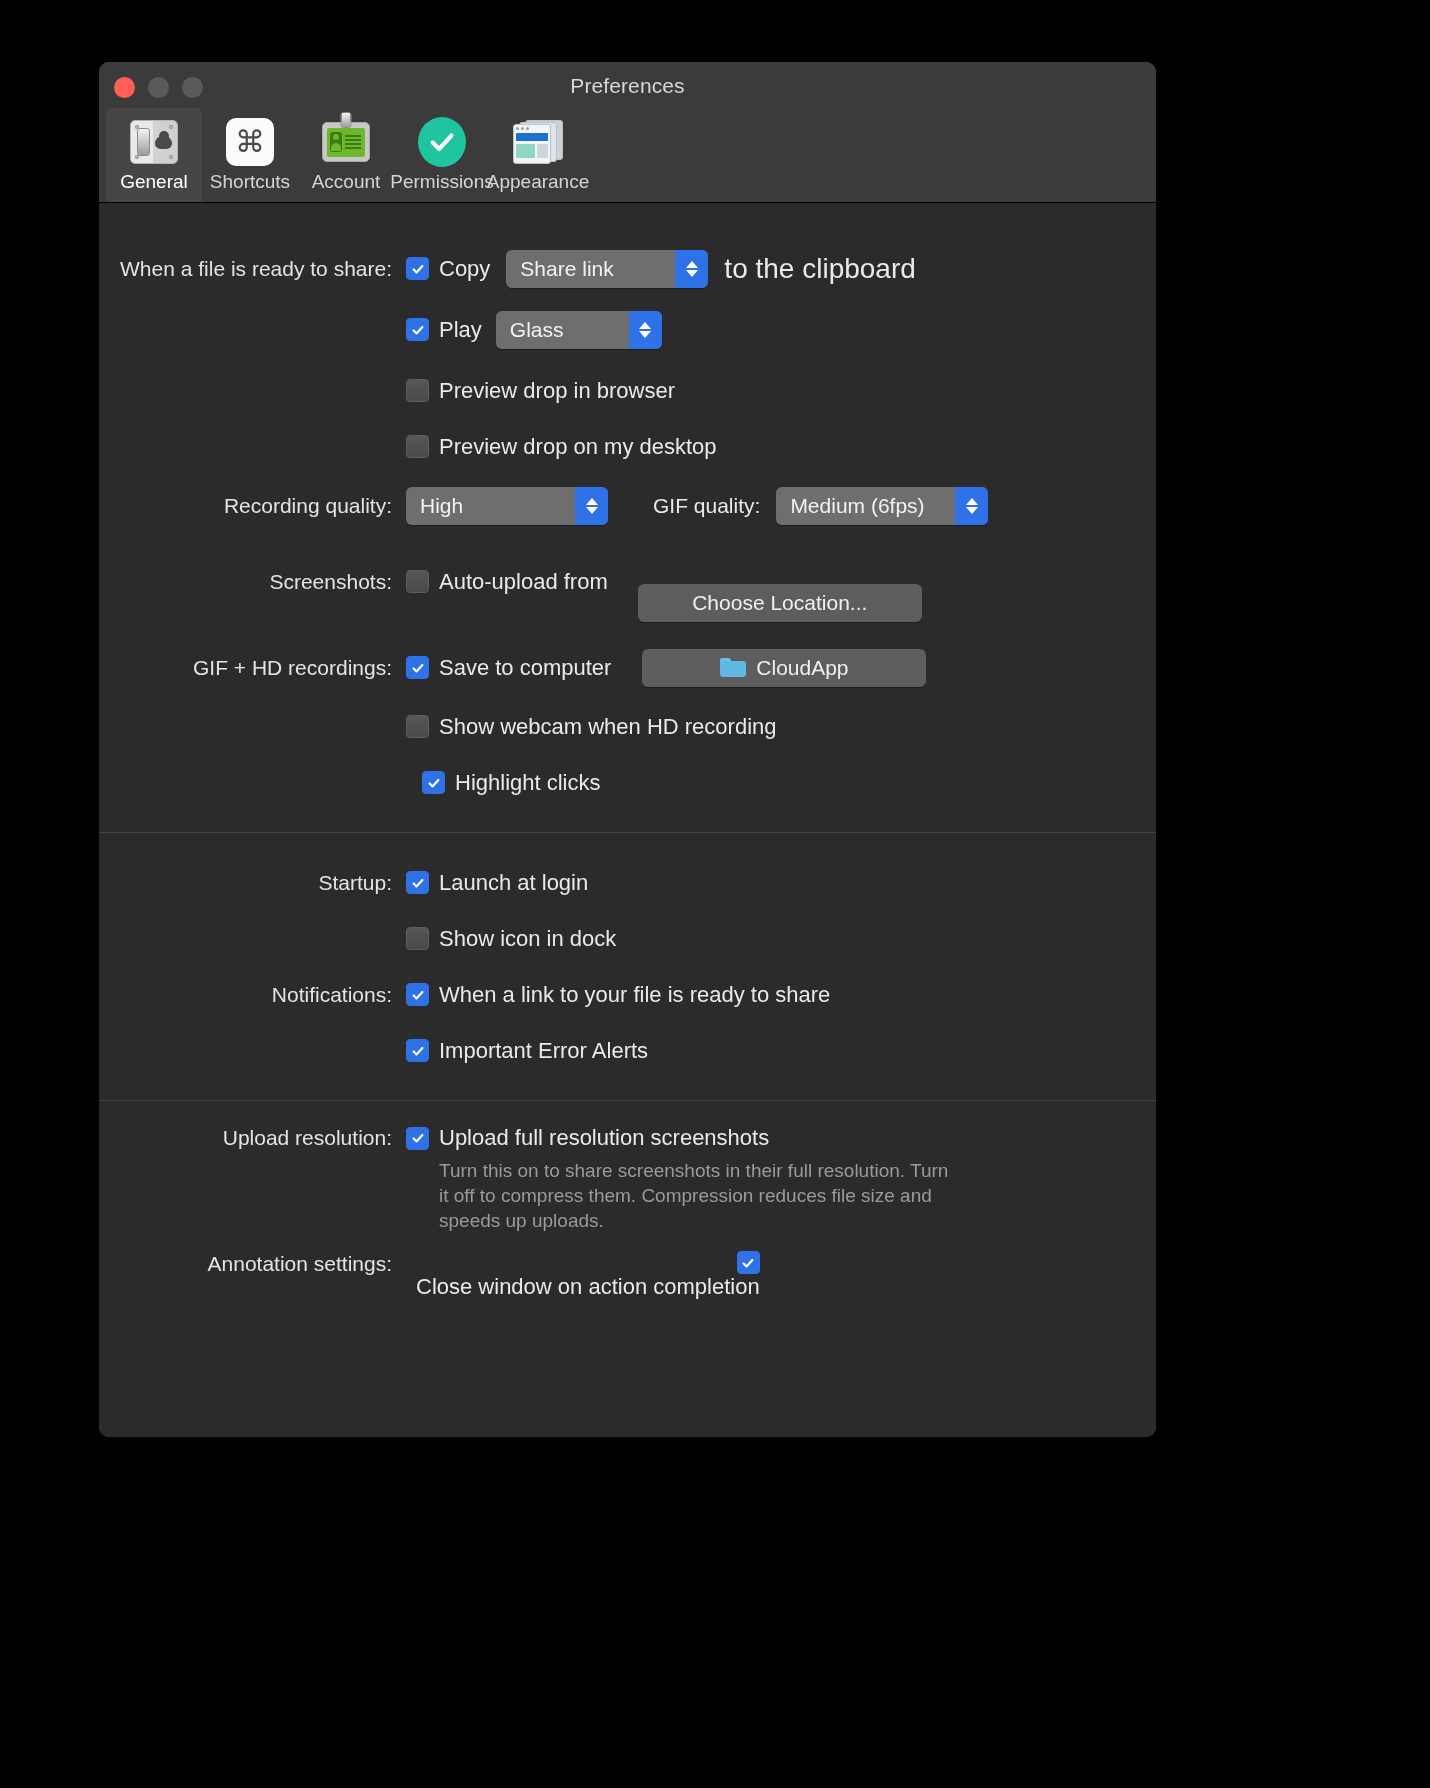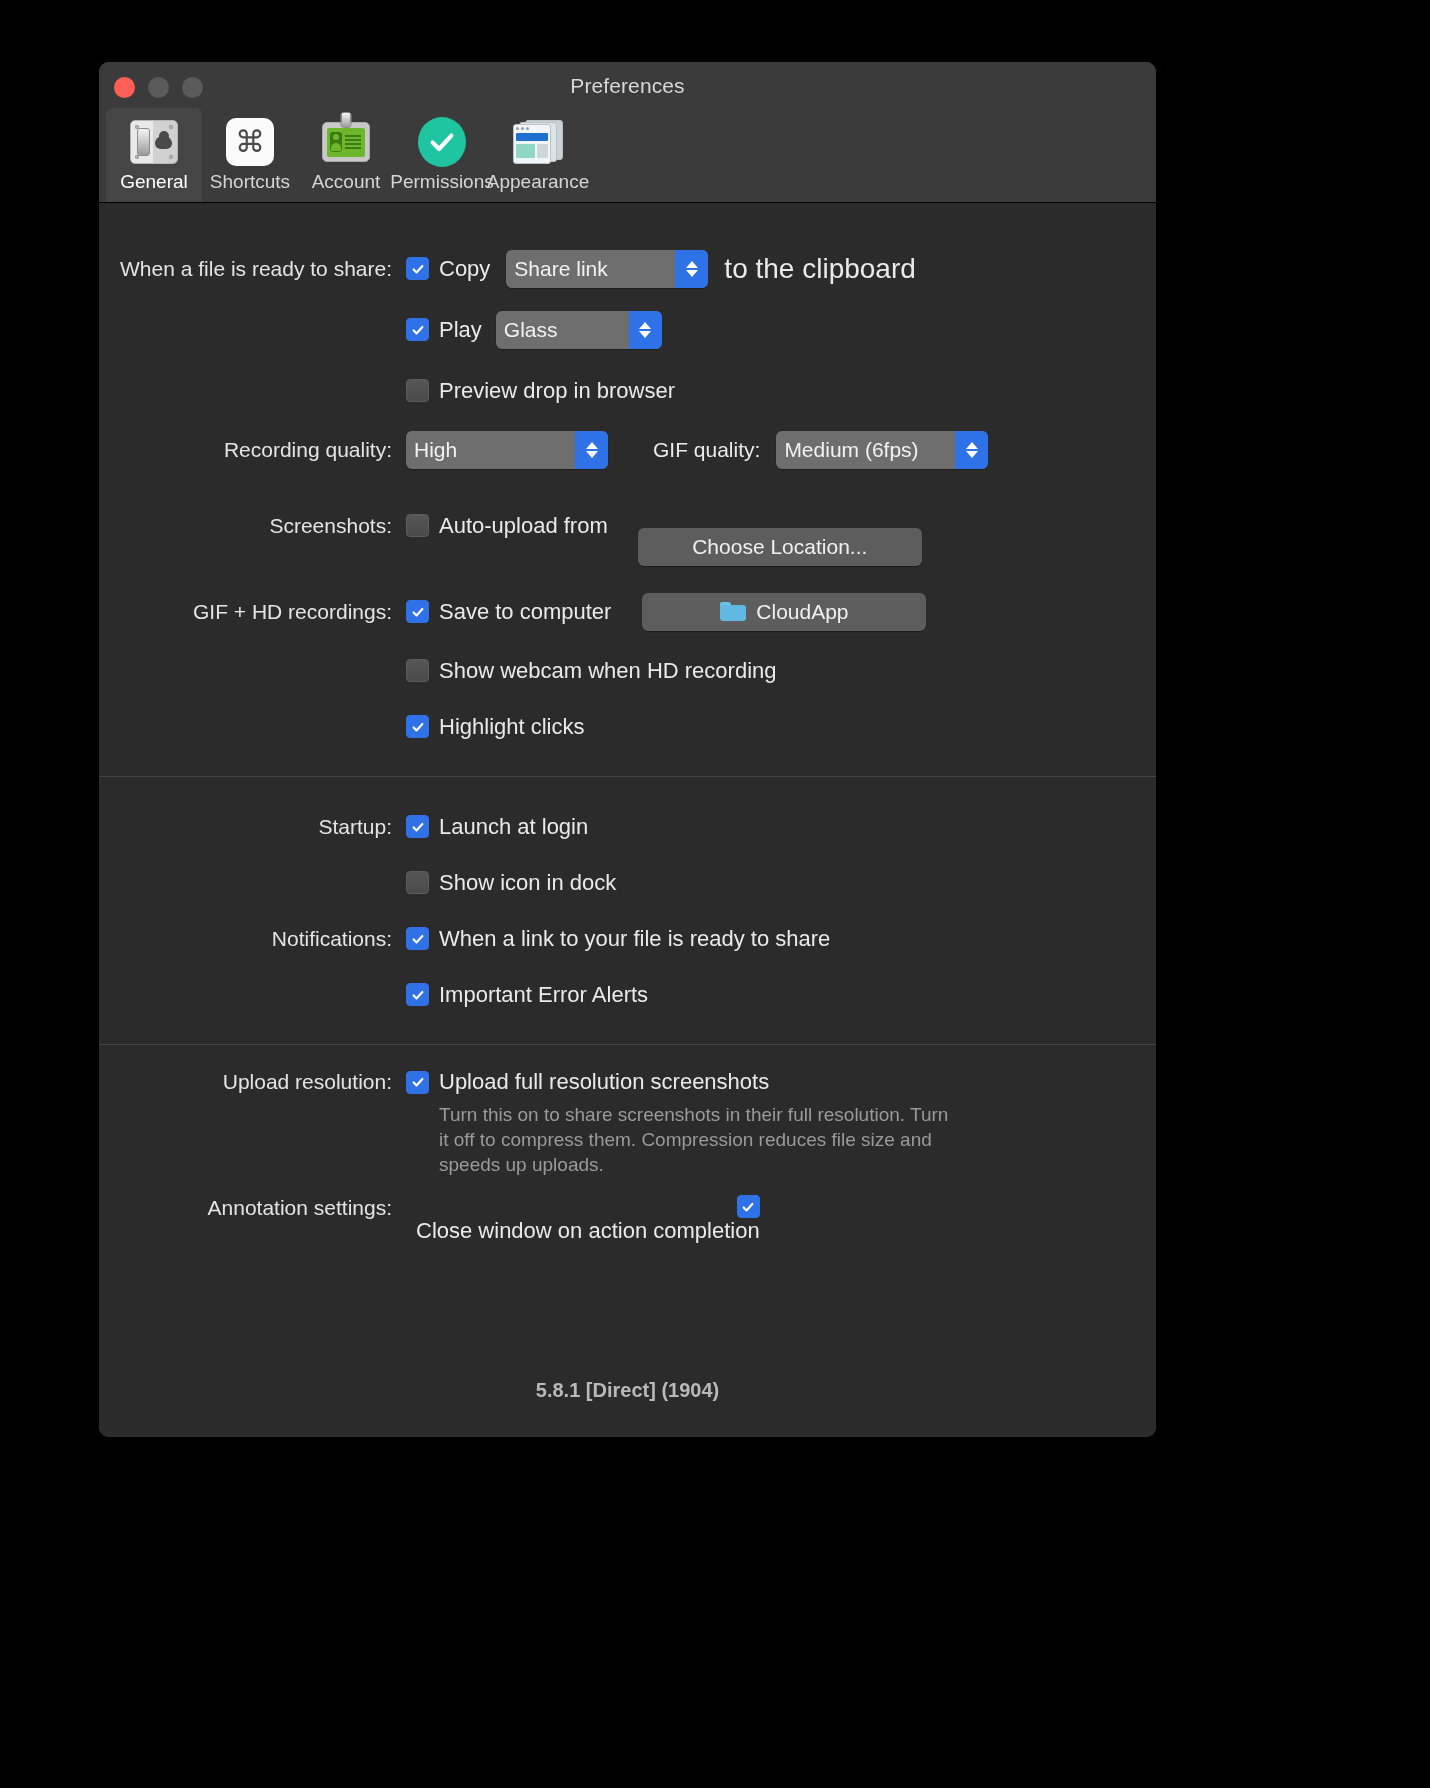--- a/index.html
+++ b/index.html
@@ -270,21 +270,21 @@
     display: inline-flex;
     align-items: stretch;
     height: 38px;
     border-radius: 6px;
     background: #6e6e6e;
     overflow: hidden;
     box-shadow: 0 1px 1px rgba(0,0,0,0.35);
   }
   .popup .pv {
     display: flex; align-items: center;
-    padding: 0 12px 0 8px;
+    padding: 0 12px 0 14px;
     color: #f2f2f2;
     font-size: 21px;
     white-space: nowrap;
   }
   .popup .chev {
     width: 33px;
     background: #2f72e8;
     display: flex; flex-direction: column;
     align-items: center; justify-content: center;
     gap: 2px;
@@ -487,20 +487,27 @@
         </div>
 
         <div class="row" style="margin-top:14px;">
           <div class="rowlabel"></div>
           <div class="rowbody">
             <div class="cb off"></div>
             <div class="cb-label">Preview drop in browser</div>
           </div>
         </div>
 
+        <div class="row" style="margin-top:9px;">
+          <div class="rowlabel"></div>
+          <div class="rowbody">
+            <div class="cb off"></div>
+            <div class="cb-label">Preview drop on my desktop</div>
+          </div>
+        </div>
 
         <div class="row" style="margin-top:12px;">
           <div class="rowlabel">Recording quality:</div>
           <div class="rowbody">
             <div class="popup" style="width:202px;">
               <div class="pv" style="flex:1;">High</div>
               <div class="chev">
                   <span class="up"></span>
                   <span class="dn"></span>
                 </div>
@@ -544,21 +551,21 @@
         </div>
 
         <div class="row" style="margin-top:12px;">
           <div class="rowlabel"></div>
           <div class="rowbody">
             <div class="cb off"></div>
             <div class="cb-label">Show webcam when HD recording</div>
           </div>
         </div>
 
-        <div class="row" style="margin-top:9px;">
+        <div class="row" style="margin-top:9px;padding-left:16px;">
           <div class="rowlabel"></div>
           <div class="rowbody">
             <div class="cb on">
               <svg class="tick" viewBox="0 0 16 16">
                   <path d="M3 8.5 L6.3 12 L13 4.5" fill="none" stroke="#ffffff" stroke-width="2.4" stroke-linecap="round" stroke-linejoin="round"></path>
                 </svg>
             </div>
             <div class="cb-label">Highlight clicks</div>
           </div>
         </div>

